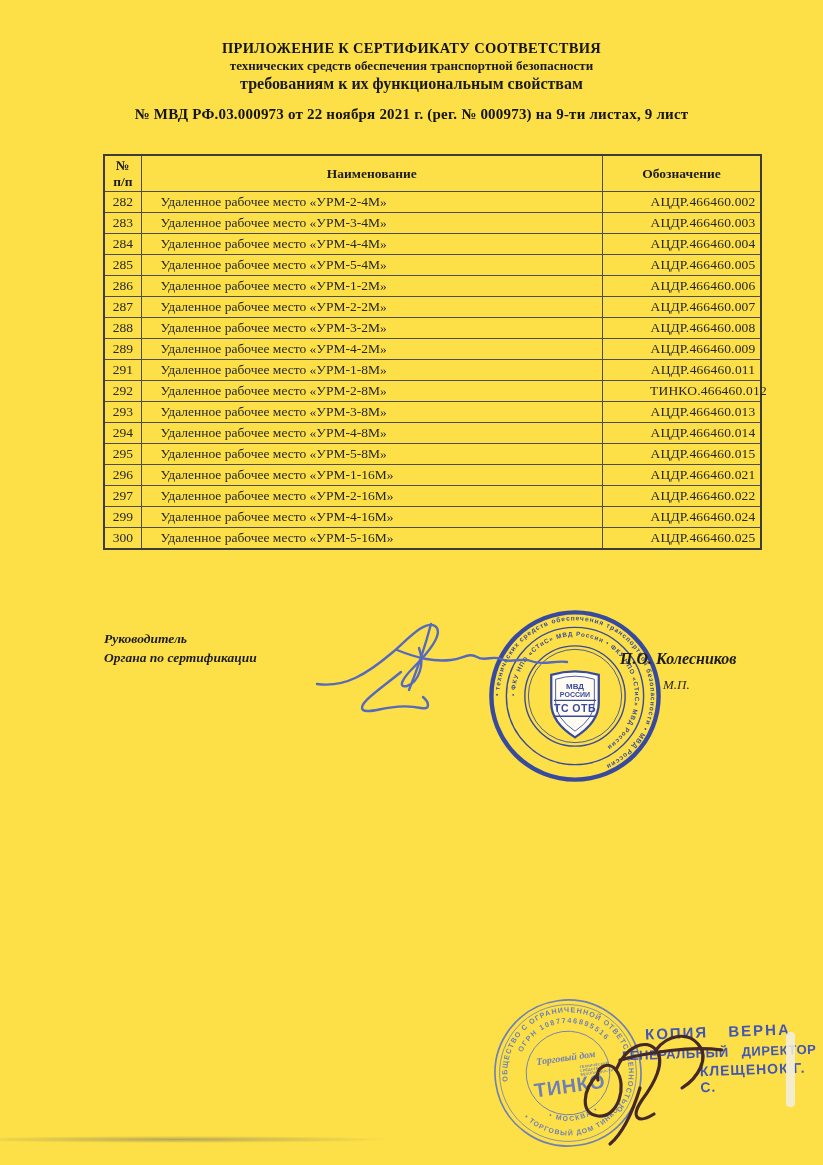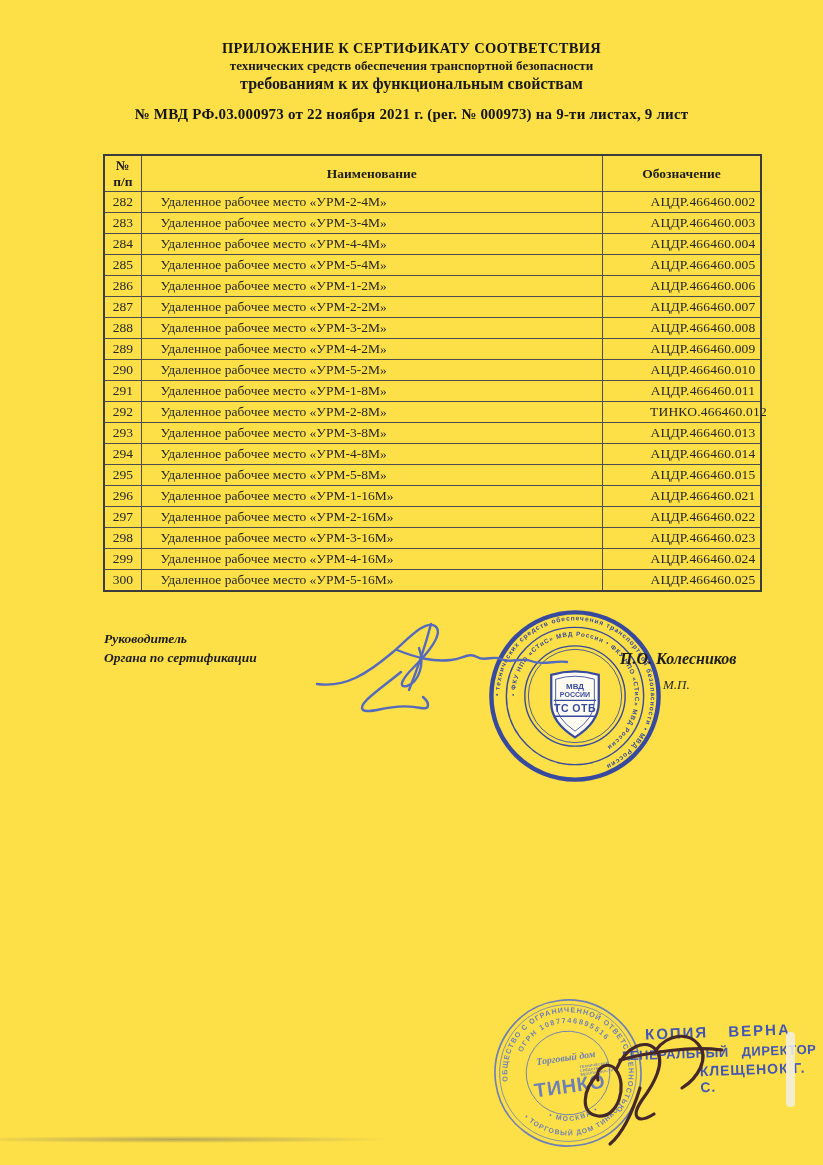--- a/index.html
+++ b/index.html
@@ -118,25 +118,20 @@
           <td class="num">288</td>
           <td class="name">Удаленное рабочее место «УРМ-3-2М»</td>
           <td class="code">АЦДР.466460.008</td>
         </tr>
         <tr>
           <td class="num">289</td>
           <td class="name">Удаленное рабочее место «УРМ-4-2М»</td>
           <td class="code">АЦДР.466460.009</td>
         </tr>
         <tr>
-          <td class="num">290</td>
-          <td class="name">Удаленное рабочее место «УРМ-5-2М»</td>
-          <td class="code">АЦДР.466460.010</td>
-        </tr>
-        <tr>
           <td class="num">291</td>
           <td class="name">Удаленное рабочее место «УРМ-1-8М»</td>
           <td class="code">АЦДР.466460.011</td>
         </tr>
         <tr>
           <td class="num">292</td>
           <td class="name">Удаленное рабочее место «УРМ-2-8М»</td>
           <td class="code">ТИНКО.466460.012</td>
         </tr>
         <tr>
@@ -156,25 +151,20 @@
         </tr>
         <tr>
           <td class="num">296</td>
           <td class="name">Удаленное рабочее место «УРМ-1-16М»</td>
           <td class="code">АЦДР.466460.021</td>
         </tr>
         <tr>
           <td class="num">297</td>
           <td class="name">Удаленное рабочее место «УРМ-2-16М»</td>
           <td class="code">АЦДР.466460.022</td>
-        </tr>
-        <tr>
-          <td class="num">298</td>
-          <td class="name">Удаленное рабочее место «УРМ-3-16М»</td>
-          <td class="code">АЦДР.466460.023</td>
         </tr>
         <tr>
           <td class="num">299</td>
           <td class="name">Удаленное рабочее место «УРМ-4-16М»</td>
           <td class="code">АЦДР.466460.024</td>
         </tr>
         <tr>
           <td class="num">300</td>
           <td class="name">Удаленное рабочее место «УРМ-5-16М»</td>
           <td class="code">АЦДР.466460.025</td>

